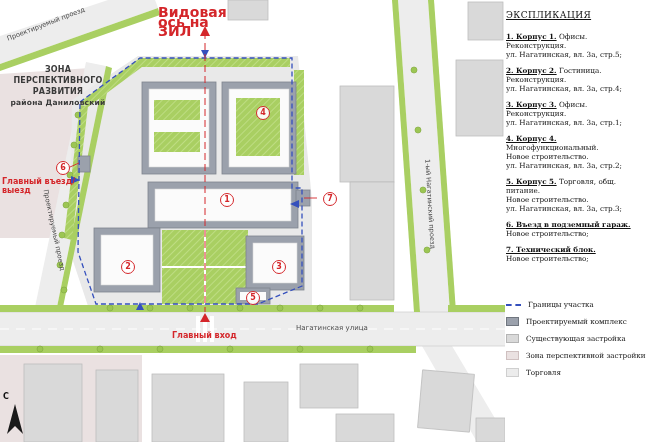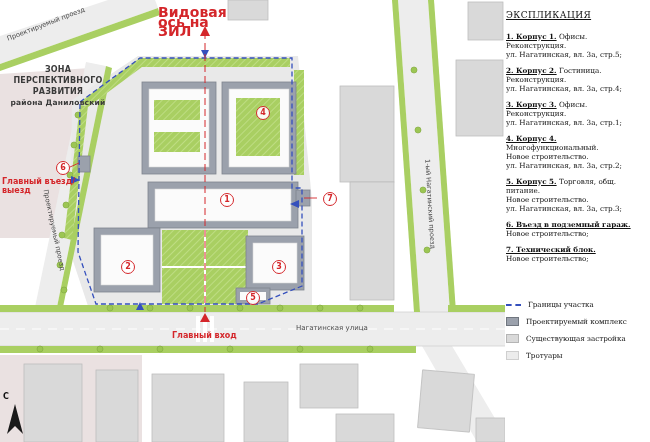--- a/index.html
+++ b/index.html
@@ -266,19 +266,23 @@
       </div>
       <div class="sym-row">
         <span class="sw sw-proposed"></span>
         <span class="sym-label">Проектируемый комплекс</span>
       </div>
       <div class="sym-row">
         <span class="sw sw-existing"></span>
         <span class="sym-label">Существующая застройка</span>
       </div>
       <div class="sym-row">
+        <span class="sw sw-zone"></span>
+        <span class="sym-label">Зона перспективной застройки</span>
+      </div>
+      <div class="sym-row">
         <span class="sw sw-side"></span>
-        <span class="sym-label">Тротуары</span>
+        <span class="sym-label">Торговля</span>
       </div>
     </div>
   </aside>
 
 </div>
 
 </body></html>

